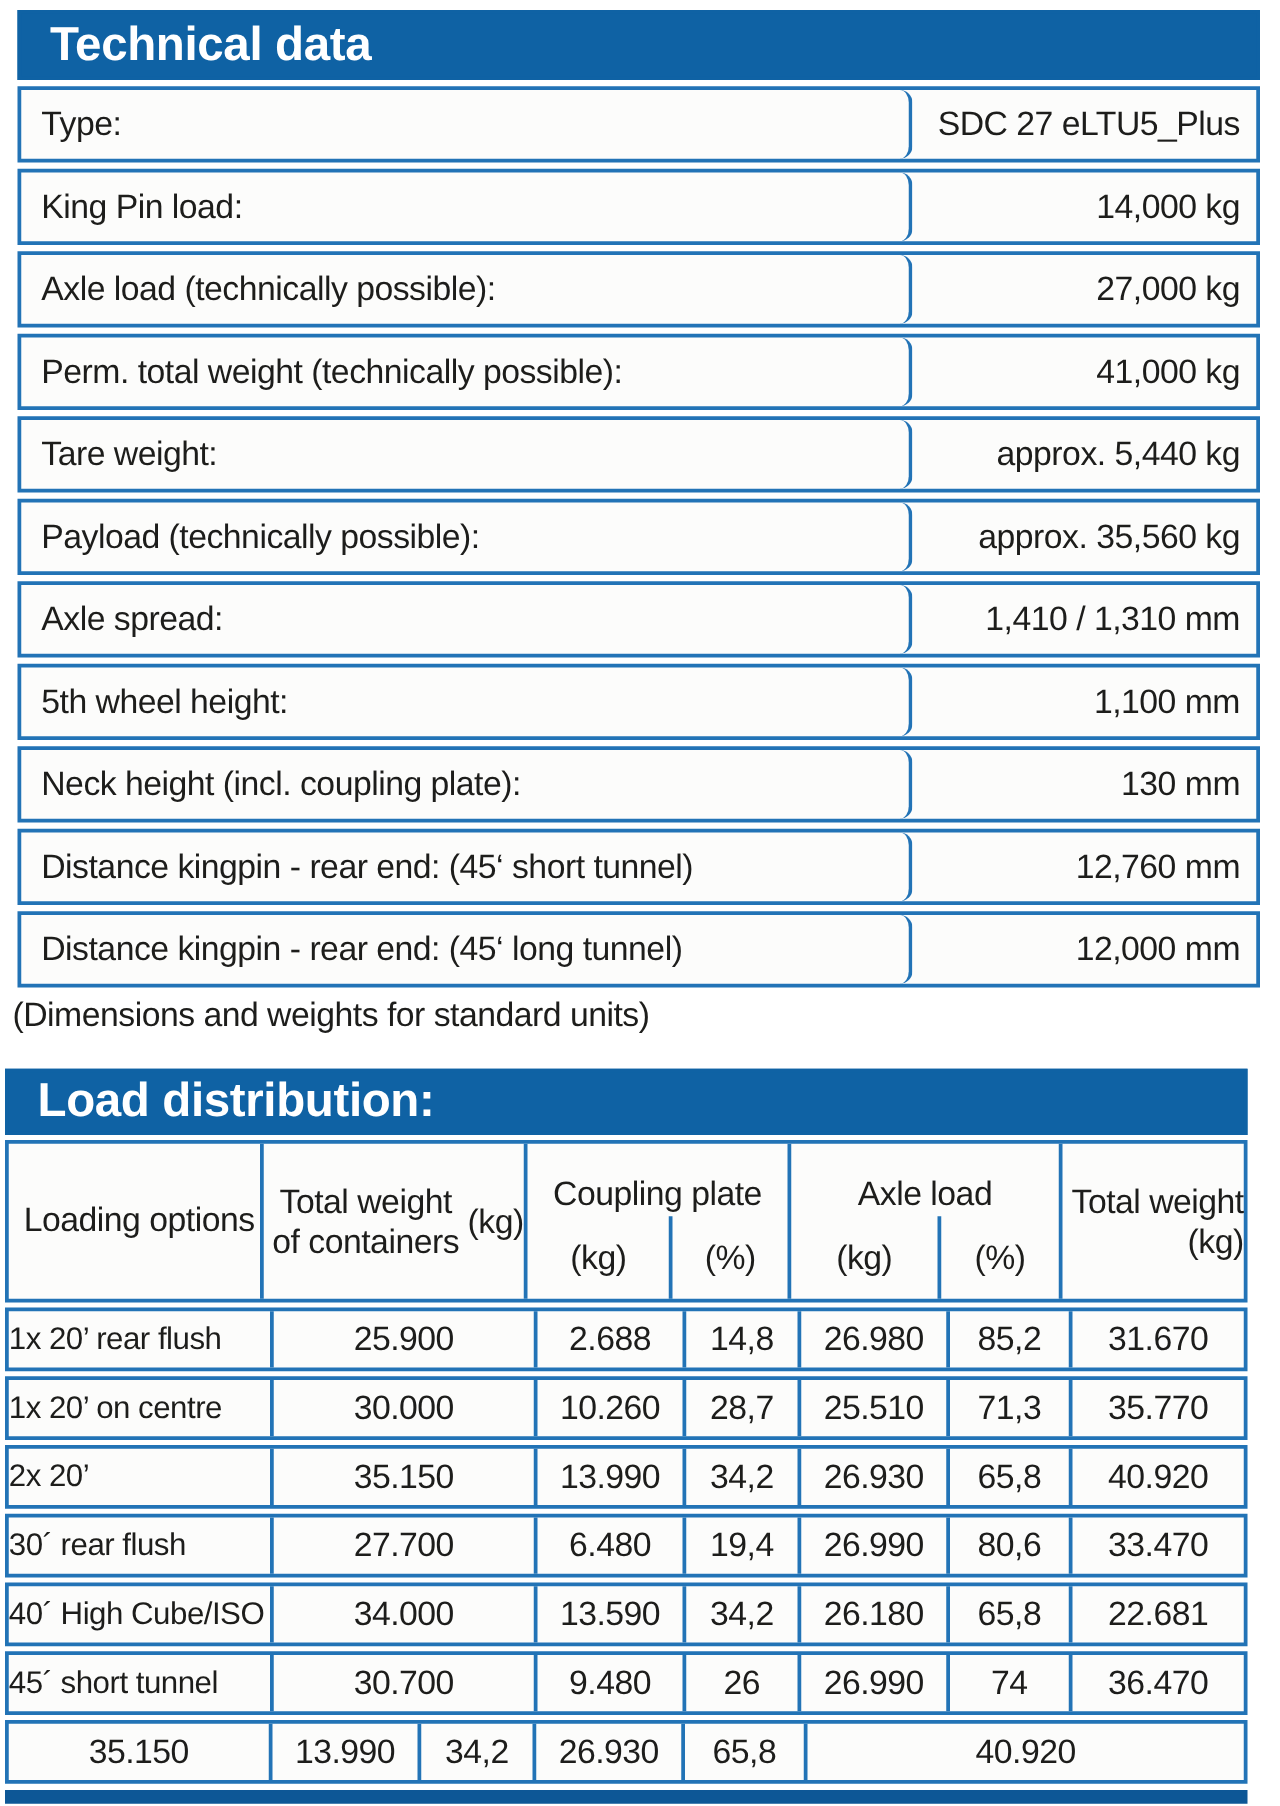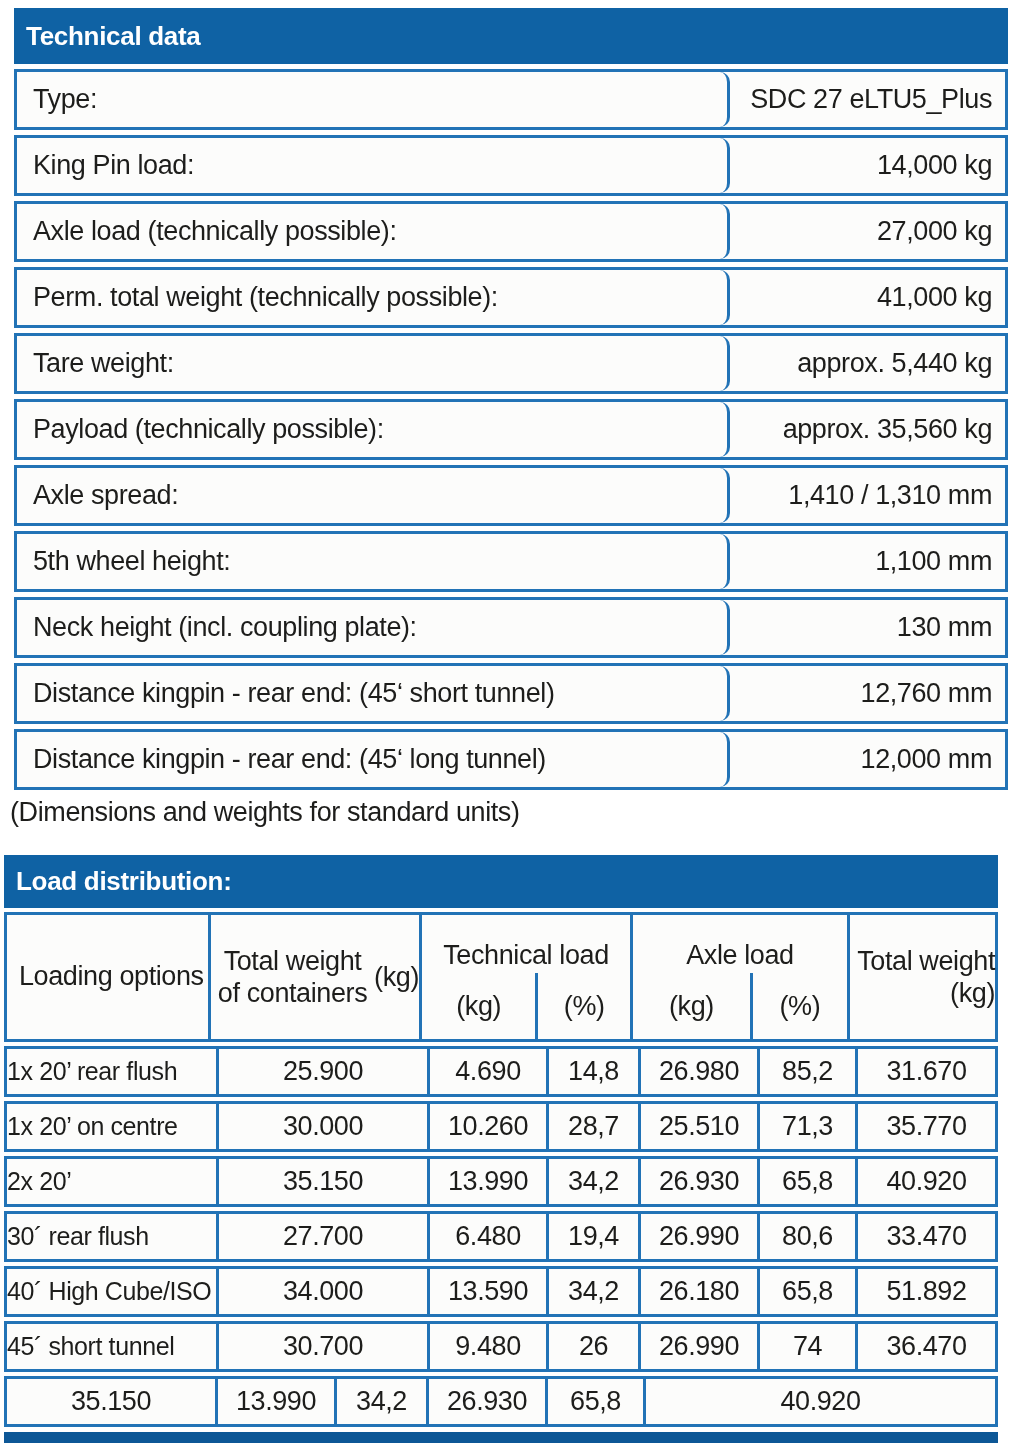--- a/index.html
+++ b/index.html
@@ -17,24 +17,24 @@
   :root {
     --hdr: #0f62a4;       
     --bdr: #2273b6;       
     --out: #0d5796;       
     --cell: #fcfcfb;      
   }
   .bar-title {
     background: var(--hdr);
     color: #ffffff;
     font-weight: bold;
-    font-size: 26px;
+    font-size: 38px;
     letter-spacing: -0.3px;
     display: flex; align-items: center;
-    padding-left: 9px;
+    padding-left: 23px;
   }
 
   
   .t1 { position: absolute; left: 14px; top: 8px; width: 994px; }
   .t1 .bar-title { height: 56px; border: 3px solid var(--hdr); }
   .t1-row {
     display: flex; height: 61px; margin-top: 5px;
     border: 3px solid var(--bdr); background: var(--cell);
   }
   .t1-label {
@@ -157,21 +157,21 @@
   <div class="t2">
     <div class="bar-title">Load distribution:</div>
 
     <div class="t2-colheader">
       <div class="hcell h1">Loading options</div>
       <div class="hcell h2">
         <span>Total weight of containers</span>
         <span>(kg)</span>
       </div>
       <div class="hcell hgroup hg-coupling">
-        <div class="gtitle">Technical load</div>
+        <div class="gtitle">Coupling plate</div>
         <div class="gsubs">
           <div class="gsub gsub-kg">(kg)</div>
           <div class="gsub gsub-pct">(%)</div>
         </div>
       </div>
       <div class="hcell hgroup hg-axle">
         <div class="gtitle">Axle load</div>
         <div class="gsubs">
           <div class="gsub gsub-kg">(kg)</div>
           <div class="gsub gsub-pct">(%)</div>
@@ -180,21 +180,21 @@
       <div class="hcell h7">
         <span>Total weight</span>
         <span>(kg)</span>
       </div>
     </div>
 
     <div id="t2-rows">
         <div class="t2-row">
     <div class="t2c c1">1x 20’ rear flush</div>
     <div class="t2c c2">25.900</div>
-    <div class="t2c c3">4.690</div>
+    <div class="t2c c3">2.688</div>
     <div class="t2c c4">14,8</div>
     <div class="t2c c5">26.980</div>
     <div class="t2c c6">85,2</div>
     <div class="t2c c7">31.670</div>
   </div>
         <div class="t2-row">
     <div class="t2c c1">1x 20’ on centre</div>
     <div class="t2c c2">30.000</div>
     <div class="t2c c3">10.260</div>
     <div class="t2c c4">28,7</div>
@@ -220,21 +220,21 @@
     <div class="t2c c6">80,6</div>
     <div class="t2c c7">33.470</div>
   </div>
         <div class="t2-row">
     <div class="t2c c1">40´ High Cube/ISO</div>
     <div class="t2c c2">34.000</div>
     <div class="t2c c3">13.590</div>
     <div class="t2c c4">34,2</div>
     <div class="t2c c5">26.180</div>
     <div class="t2c c6">65,8</div>
-    <div class="t2c c7">51.892</div>
+    <div class="t2c c7">22.681</div>
   </div>
         <div class="t2-row">
     <div class="t2c c1">45´ short tunnel</div>
     <div class="t2c c2">30.700</div>
     <div class="t2c c3">9.480</div>
     <div class="t2c c4">26</div>
     <div class="t2c c5">26.990</div>
     <div class="t2c c6">74</div>
     <div class="t2c c7">36.470</div>
   </div>

